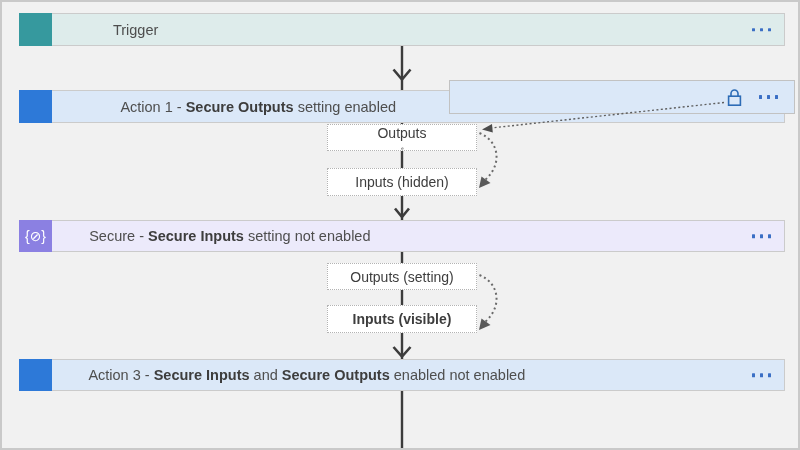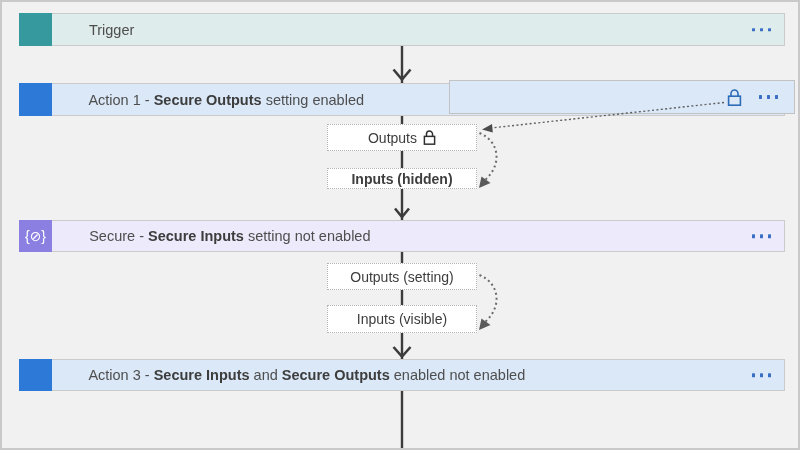--- a/index.html
+++ b/index.html
@@ -14,48 +14,48 @@
   .row{
     position:absolute;left:17px;width:766px;height:33px;box-sizing:border-box;
     border:1px solid #cbcbcb;display:flex;align-items:center;z-index:3;
   }
   .row .nodeicon{position:absolute;left:-1px;top:-1px;bottom:-1px;width:33px;
     display:flex;align-items:center;justify-content:center;}
   .row .label{margin-left:45px;font-size:14.5px;color:var(--text-color);white-space:pre;}
   .row .label .b{font-weight:bold;color:#3d3d3d;}
   .row .label .i{}
 
-  #row-trigger{top:11px;background:var(--trigger-bg);}
+  #row-trigger{top:11px;background:var(--trigger-bg);padding-left:24px;}
   #row-trigger .nodeicon{background:var(--trigger-icon);}
-  #row-action1{top:81px;background:var(--action-bg);}
+  #row-action1{top:88px;background:var(--action-bg);padding-left:32px;}
   #row-action1 .nodeicon{background:var(--action-icon);}
   #row-compose{top:218px;height:32px;background:var(--compose-bg);}
   #row-compose .nodeicon{background:var(--compose-icon);color:#fff;font-size:14px;}
   #row-action3{top:357px;height:32px;background:var(--action-bg);}
   #row-action3 .nodeicon{background:var(--action-icon);}
 
   #action1-overlay{
     position:absolute;left:447px;top:78px;width:346px;height:34px;box-sizing:border-box;
     background:var(--action-bg);border:1px solid #c2c2c2;display:flex;align-items:center;
     justify-content:flex-end;padding-right:16px;gap:17px;z-index:4;
   }
 
   .more{display:flex;gap:4.5px;align-items:center;cursor:pointer;}
   .more i{display:block;width:3.5px;height:3.5px;background:var(--accent-blue);border-radius:0.5px;}
   .row .more{position:absolute;right:13px;top:50%;transform:translateY(-50%);}
 
   .iobox{
     position:absolute;left:325px;width:150px;box-sizing:border-box;background:#ffffff;
     border:1px dotted #b3b3b3;display:flex;align-items:center;justify-content:center;gap:6px;
-    font-size:14px;color:#3d3d3d;z-index:3;
+    font-size:14px;color:#3d3d3d;z-index:3;flex-direction:column;
   }
   #box-a1-outputs{top:122px;height:27px;}
-  #box-a1-inputs{top:166px;height:21px;font-weight:bold;}
+  #box-a1-inputs{top:166px;height:28px;}
   #box-c-outputs{top:261px;height:27px;}
-  #box-c-inputs{top:303px;height:28px;}
+  #box-c-inputs{top:303px;height:28px;font-weight:bold;}
   #box-a3-outputs{top:406px;height:31px;left:323px;width:154px;}
 
   .lock-blue{color:var(--lock-blue);display:block;}
   .lock-dark{color:#2f2f2f;display:block;}
 </style>
 </head>
 <body>
 
 <div id="canvas">
 

